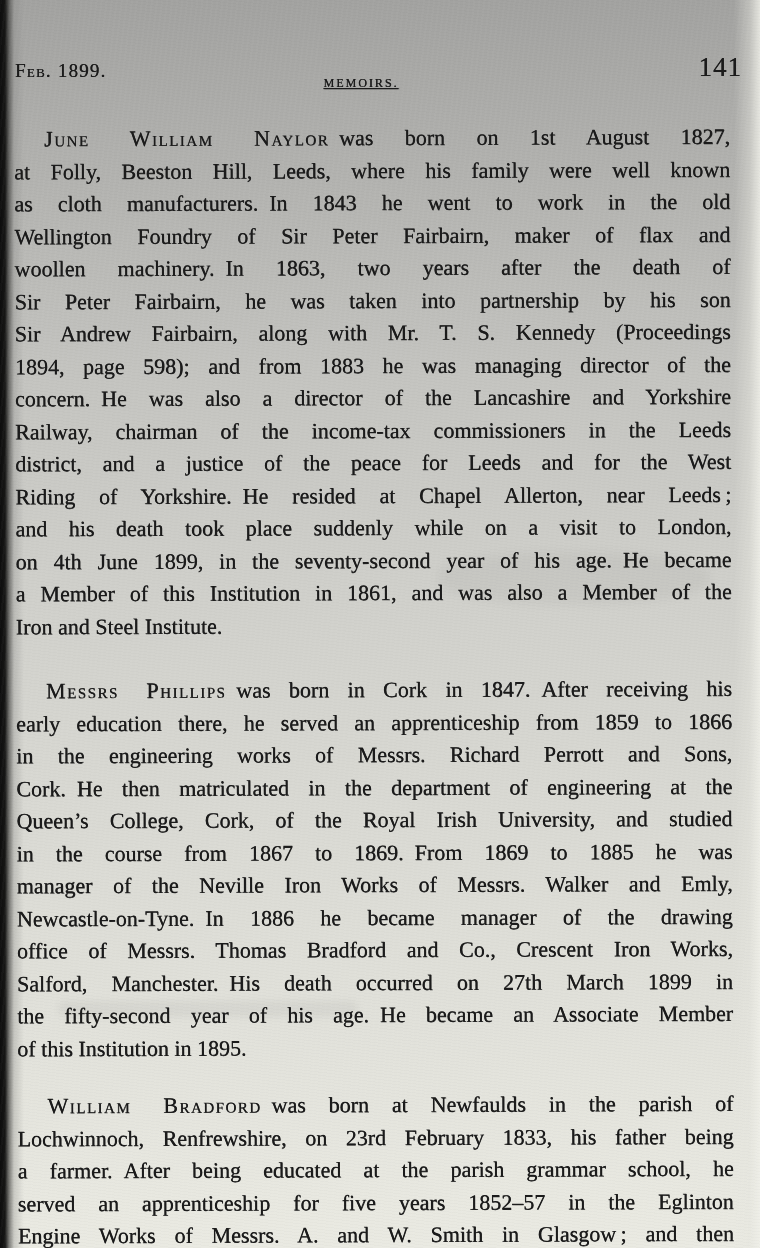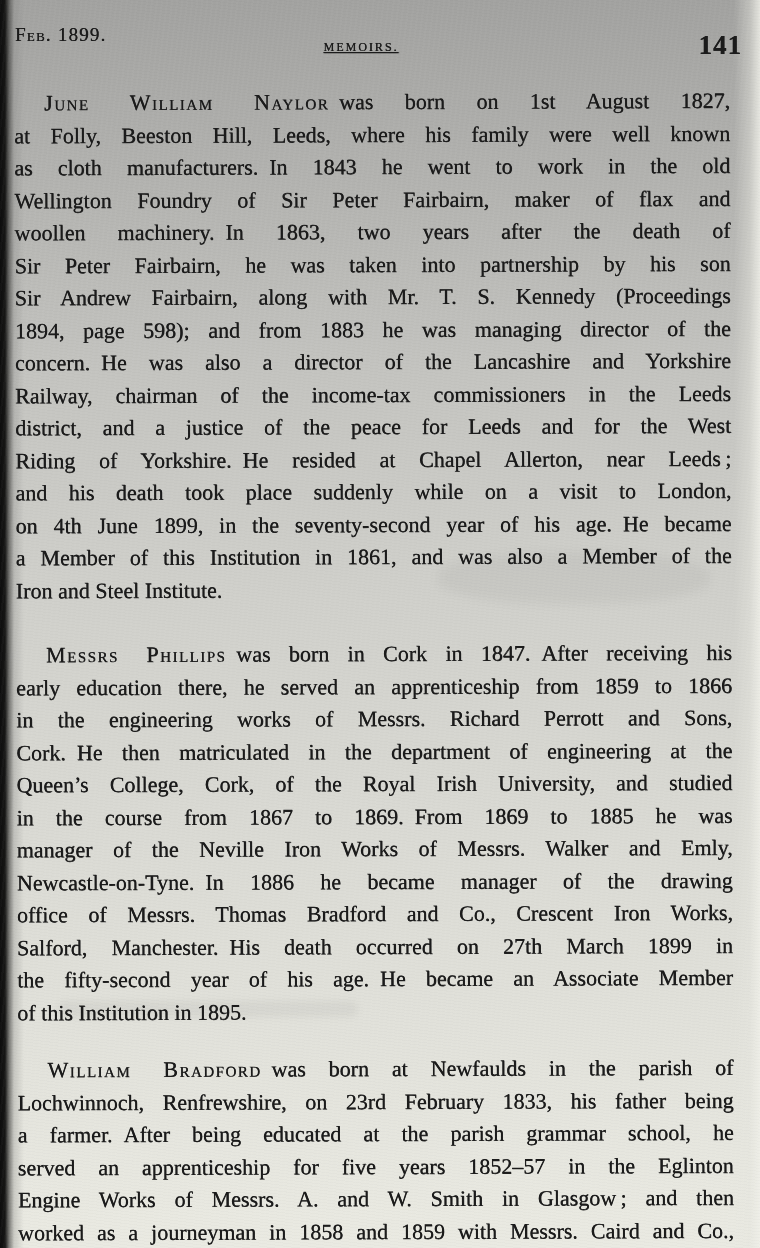--- a/index.html
+++ b/index.html
@@ -25,20 +25,21 @@
     pointer-events: none;
     background:
       repeating-linear-gradient(7deg, rgba(0,0,0,0.014) 0 1px, transparent 1px 3px),
       repeating-linear-gradient(97deg, rgba(255,255,255,0.022) 0 2px, transparent 2px 5px);
   }
   .page-header {
     position: relative;
     height: 52px;
     padding-top: 22px;
     box-sizing: border-box;
+    margin-top: 36px;
   }
   .issue-date {
     position: absolute;
     left: 15px;
     top: 24px;
     font-variant: small-caps;
     font-size: 19px;
     letter-spacing: 1.2px;
     text-shadow: 0.3px 0.3px 0.4px #222;
   }
@@ -48,25 +49,24 @@
     top: 40px;
     transform: translateX(-50%);
     font-size: 12px;
     letter-spacing: 2px;
     text-shadow: 0.3px 0.3px 0.4px #222;
     text-decoration: underline;
   }
   .page-number {
     position: absolute;
     right: 18px;
-    top: 30px;
+    top: 16px;
     font-size: 27px;
     letter-spacing: 1px;
     text-shadow: 0.3px 0.3px 0.4px #222;
-    font-weight: bold;
   }
   .content {
     margin-top: 34px;
     padding: 0 30px 0 14px;
     transform: rotate(-0.2deg);
     transform-origin: 50% 0;
   }
   .para {
     margin: 0 0 32px 0;
     font-size: 22px;

